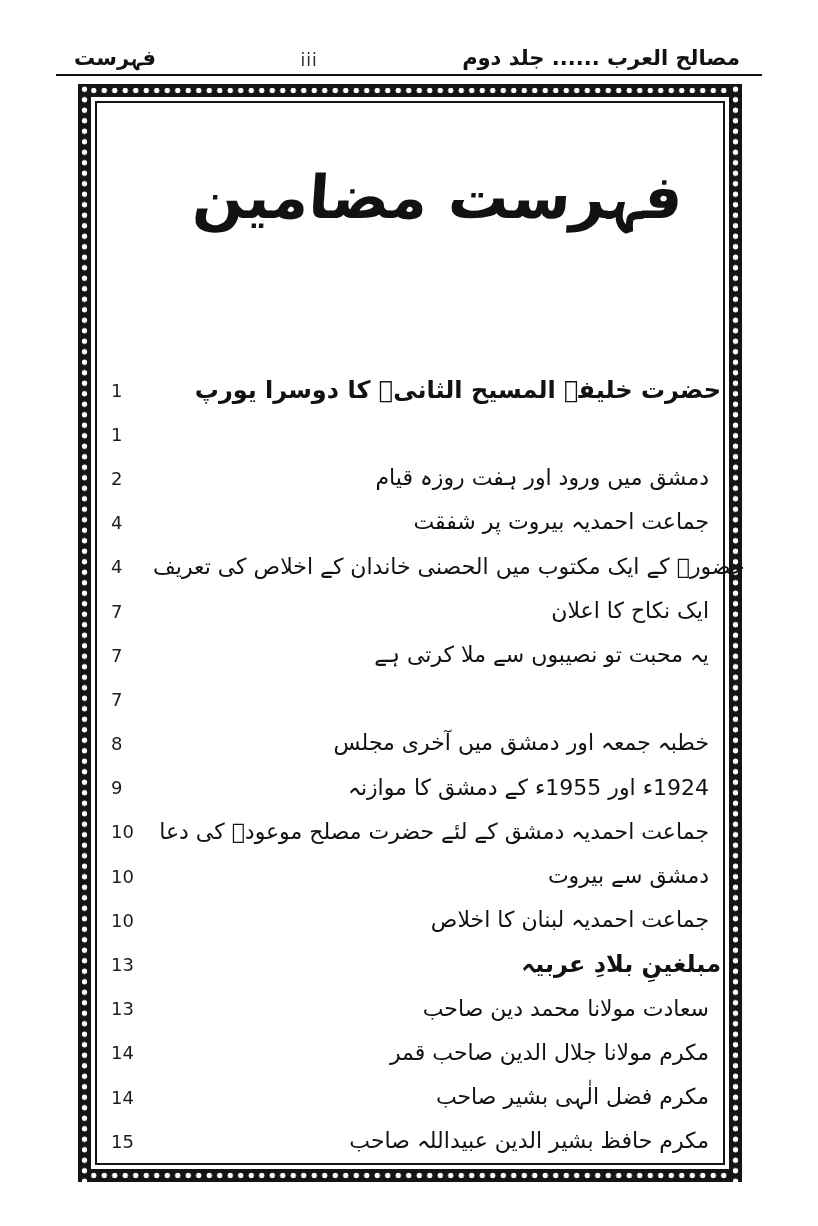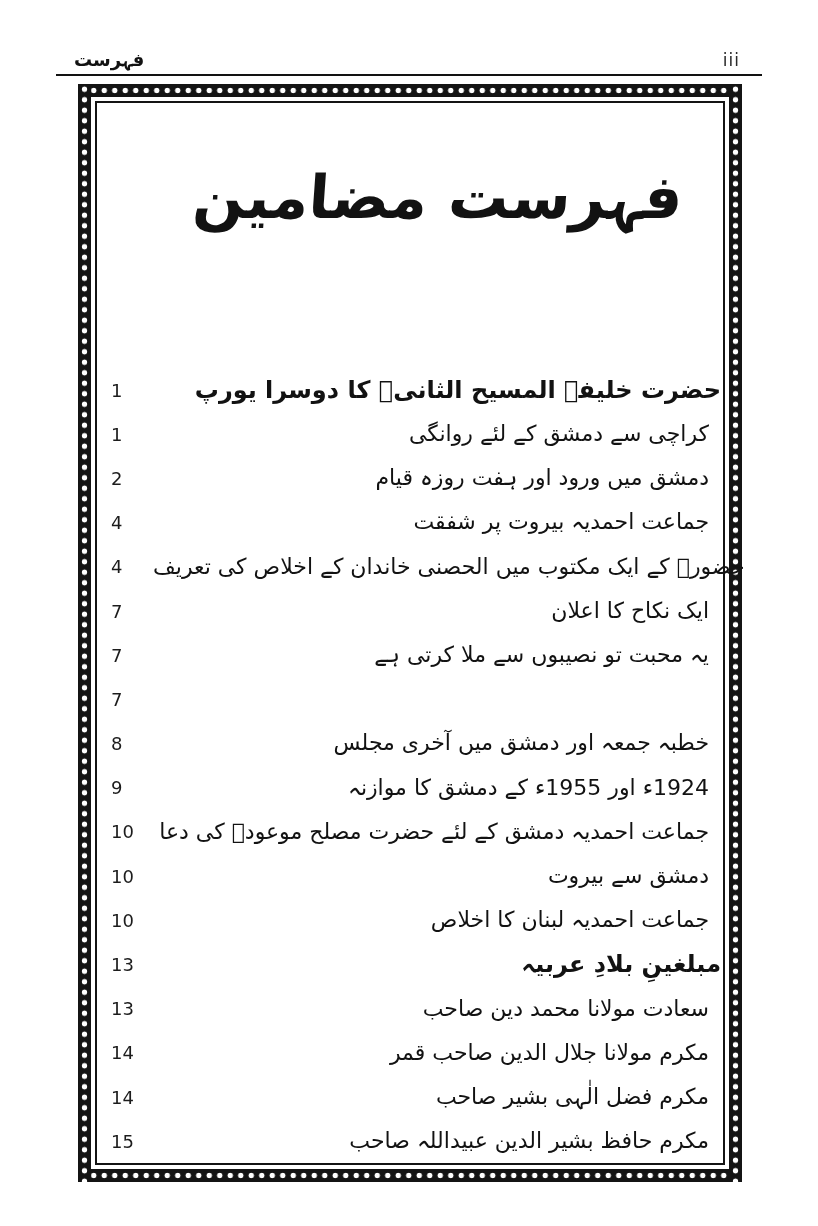--- a/index.html
+++ b/index.html
@@ -12,21 +12,21 @@
     overflow:hidden;
   }
   
   .header{
     position:absolute;top:0;left:56px;right:56px;height:76px;
     display:flex;justify-content:space-between;align-items:flex-end;
     padding:0 22px 5px 18px;
     border-bottom:2px solid #121212;
     box-sizing:border-box;
   }
-  .h-urdu{font-size:18px;font-weight:bold;line-height:1;white-space:nowrap;}
+  .h-urdu{font-size:21px;font-weight:bold;line-height:1;white-space:nowrap;}
   .h-center{font-size:17px;line-height:1;color:#2a2a2a;letter-spacing:1px;margin-top:28px;}
   
   .frame{
     position:absolute;left:78px;top:84px;width:664px;height:1098px;
   }
   .band{position:absolute;background-color:#141414;}
   .band.top   {top:0;left:0;right:0;height:13px;}
   .band.bottom{bottom:0;left:0;right:0;height:13px;}
   .band.h{
     background-image:radial-gradient(circle,#ffffff 2.4px,rgba(255,255,255,0) 3.1px);
@@ -70,39 +70,39 @@
   .row.heading .entry-title{
     font-weight:bold;font-size:24px;padding-right:0;
   }
 </style>
 </head>
 <body>
 
 <div class="header">
   <div class="h-urdu" dir="rtl">فہرست</div>
   <div class="h-center">iii</div>
+  <div class="h-urdu" dir="rtl">مصالح العرب ...... جلد دوم</div>
 </div>
 
 <div class="frame">
   <div class="band h top"></div>
   <div class="band h bottom"></div>
   <div class="band v left"></div>
   <div class="band v right"></div>
   <div class="inner-rule"></div>
 
   <div class="content">
     <h1 class="toc-title" dir="rtl">فہرست مضامین</h1>
     <div class="toc" id="toc">
         <div class="row heading">
           <span class="page">1</span>
           <span class="entry-title" dir="rtl">حضرت خلیفۃ المسیح الثانیؓ کا دوسرا یورپ</span>
         </div>
         <div class="row">
           <span class="page">1</span>
-          <span class="entry-title" dir="rtl">کراچی سے دمشق کے لئے روانگی</span>
         </div>
         <div class="row">
           <span class="page">2</span>
           <span class="entry-title" dir="rtl">دمشق میں ورود اور ہفت روزہ قیام</span>
         </div>
         <div class="row">
           <span class="page">4</span>
           <span class="entry-title" dir="rtl">جماعت احمدیہ بیروت پر شفقت</span>
         </div>
         <div class="row">

